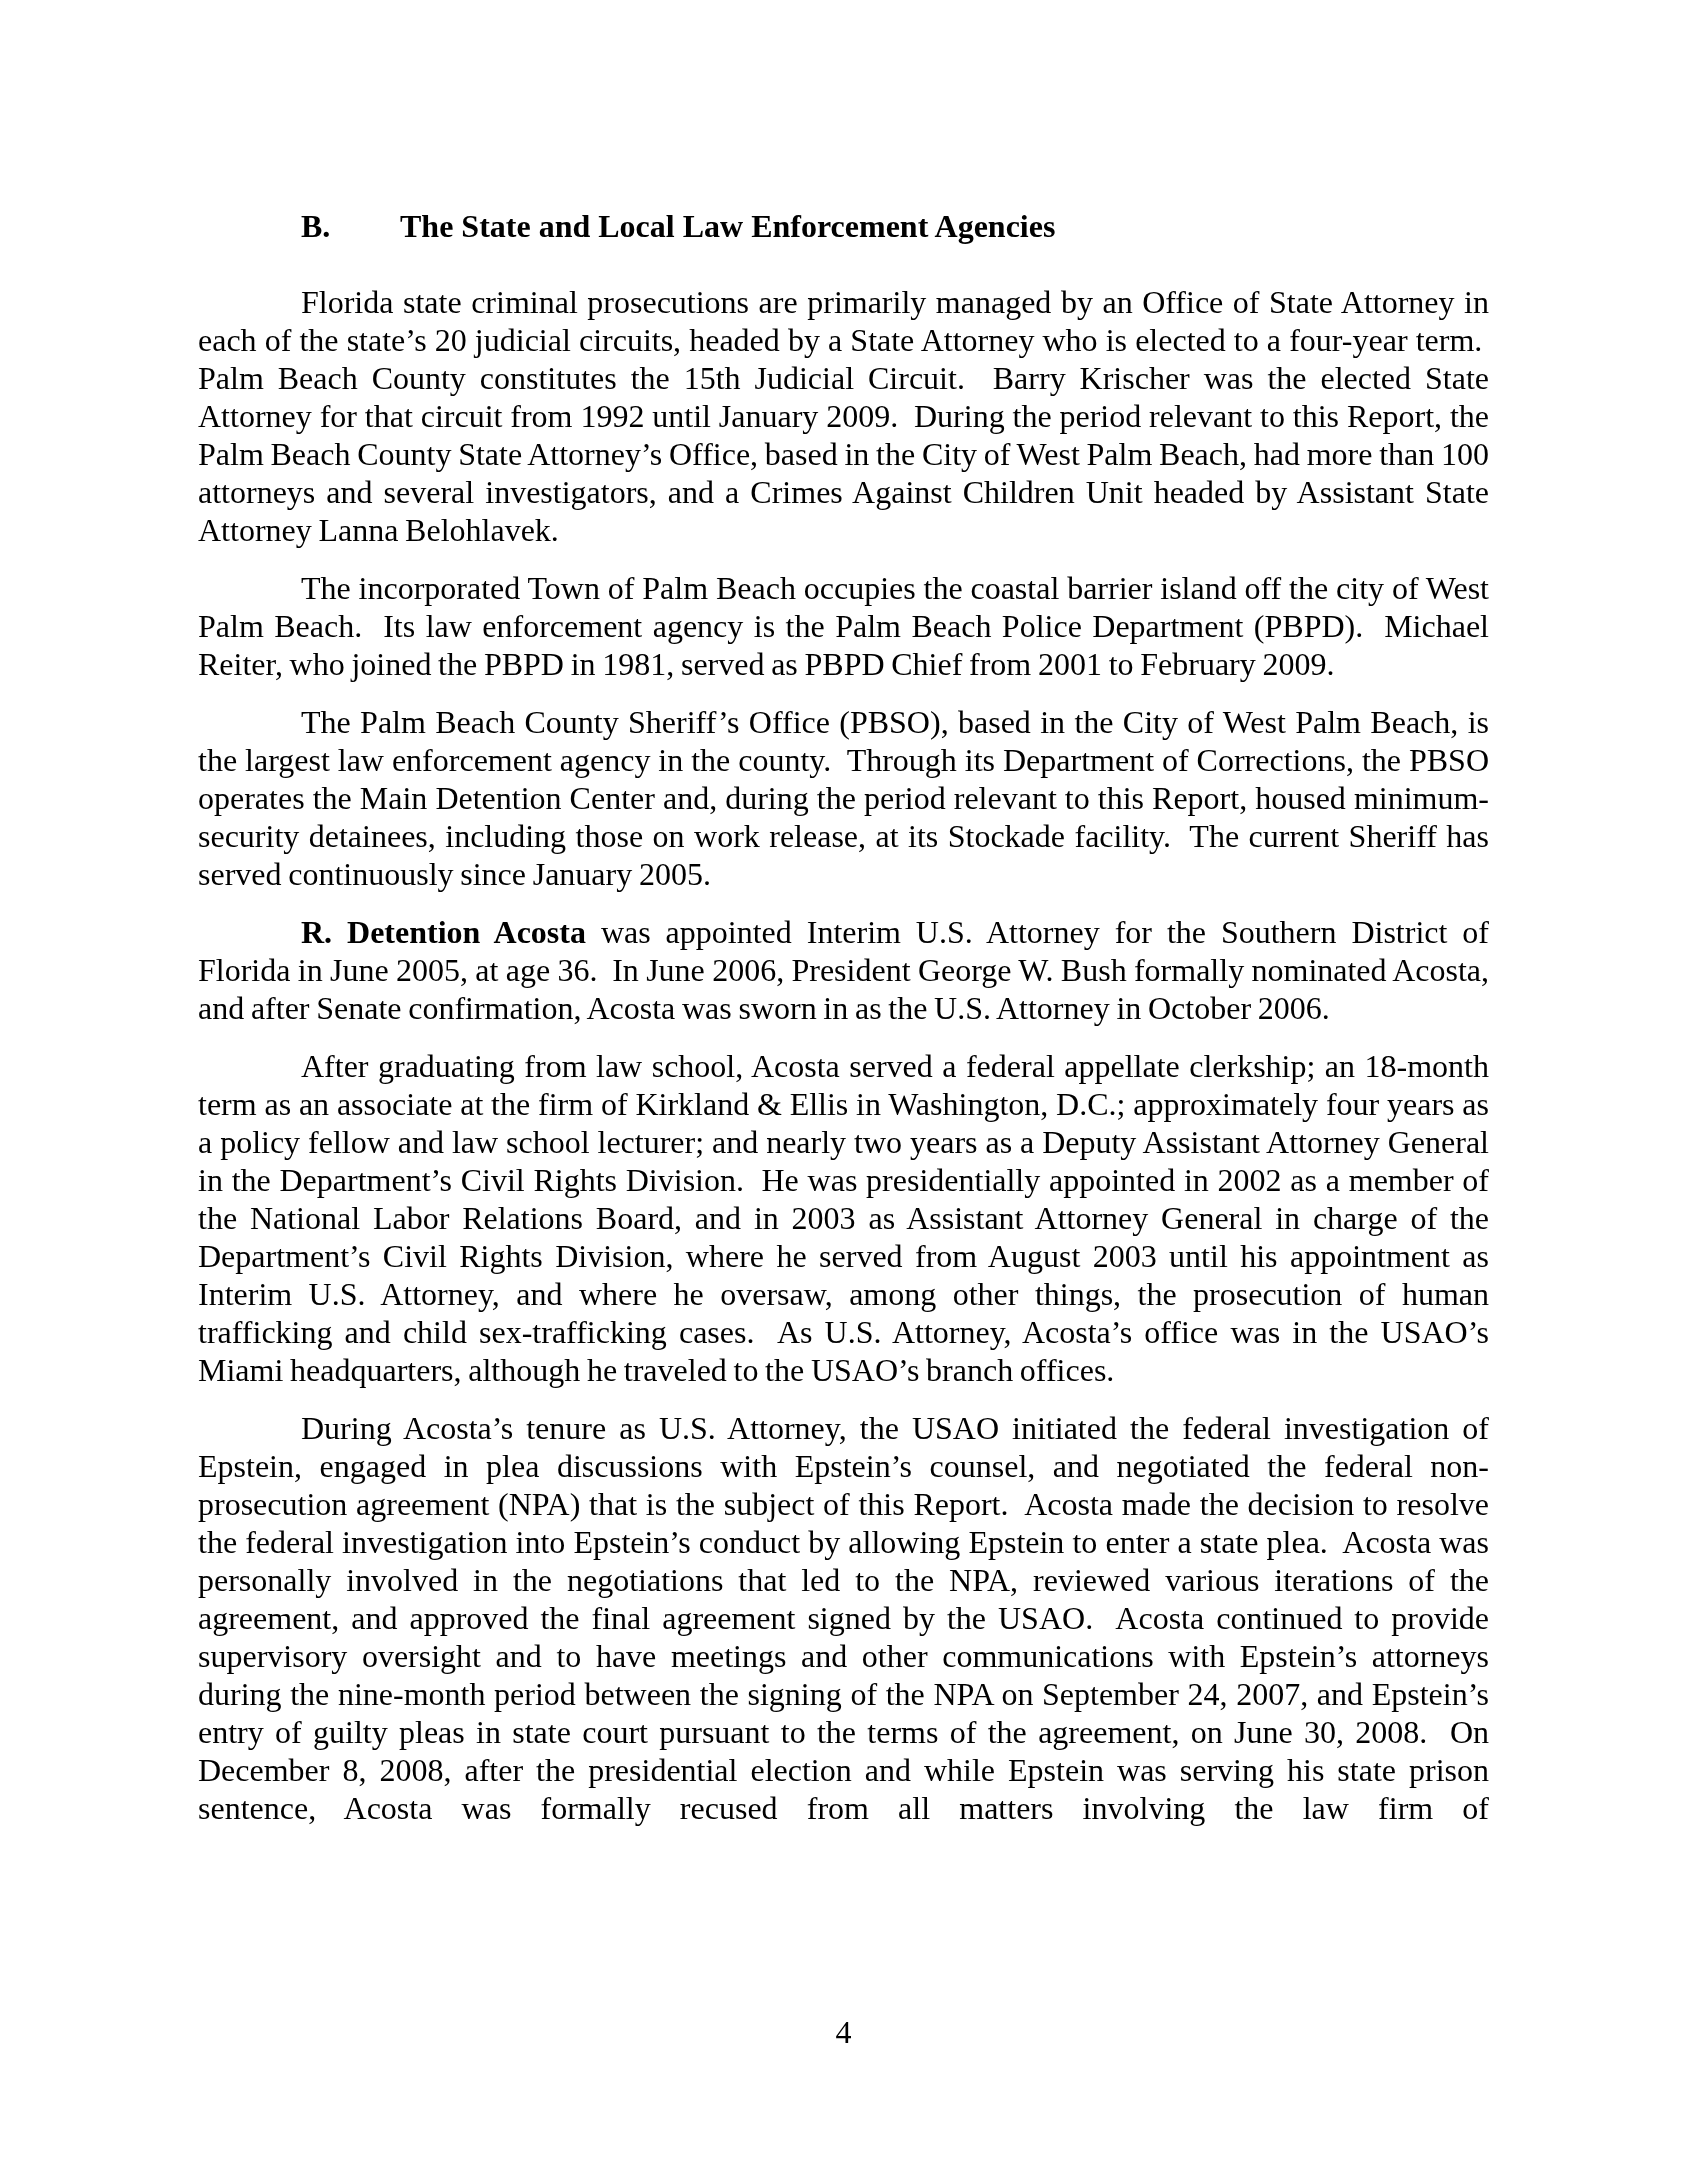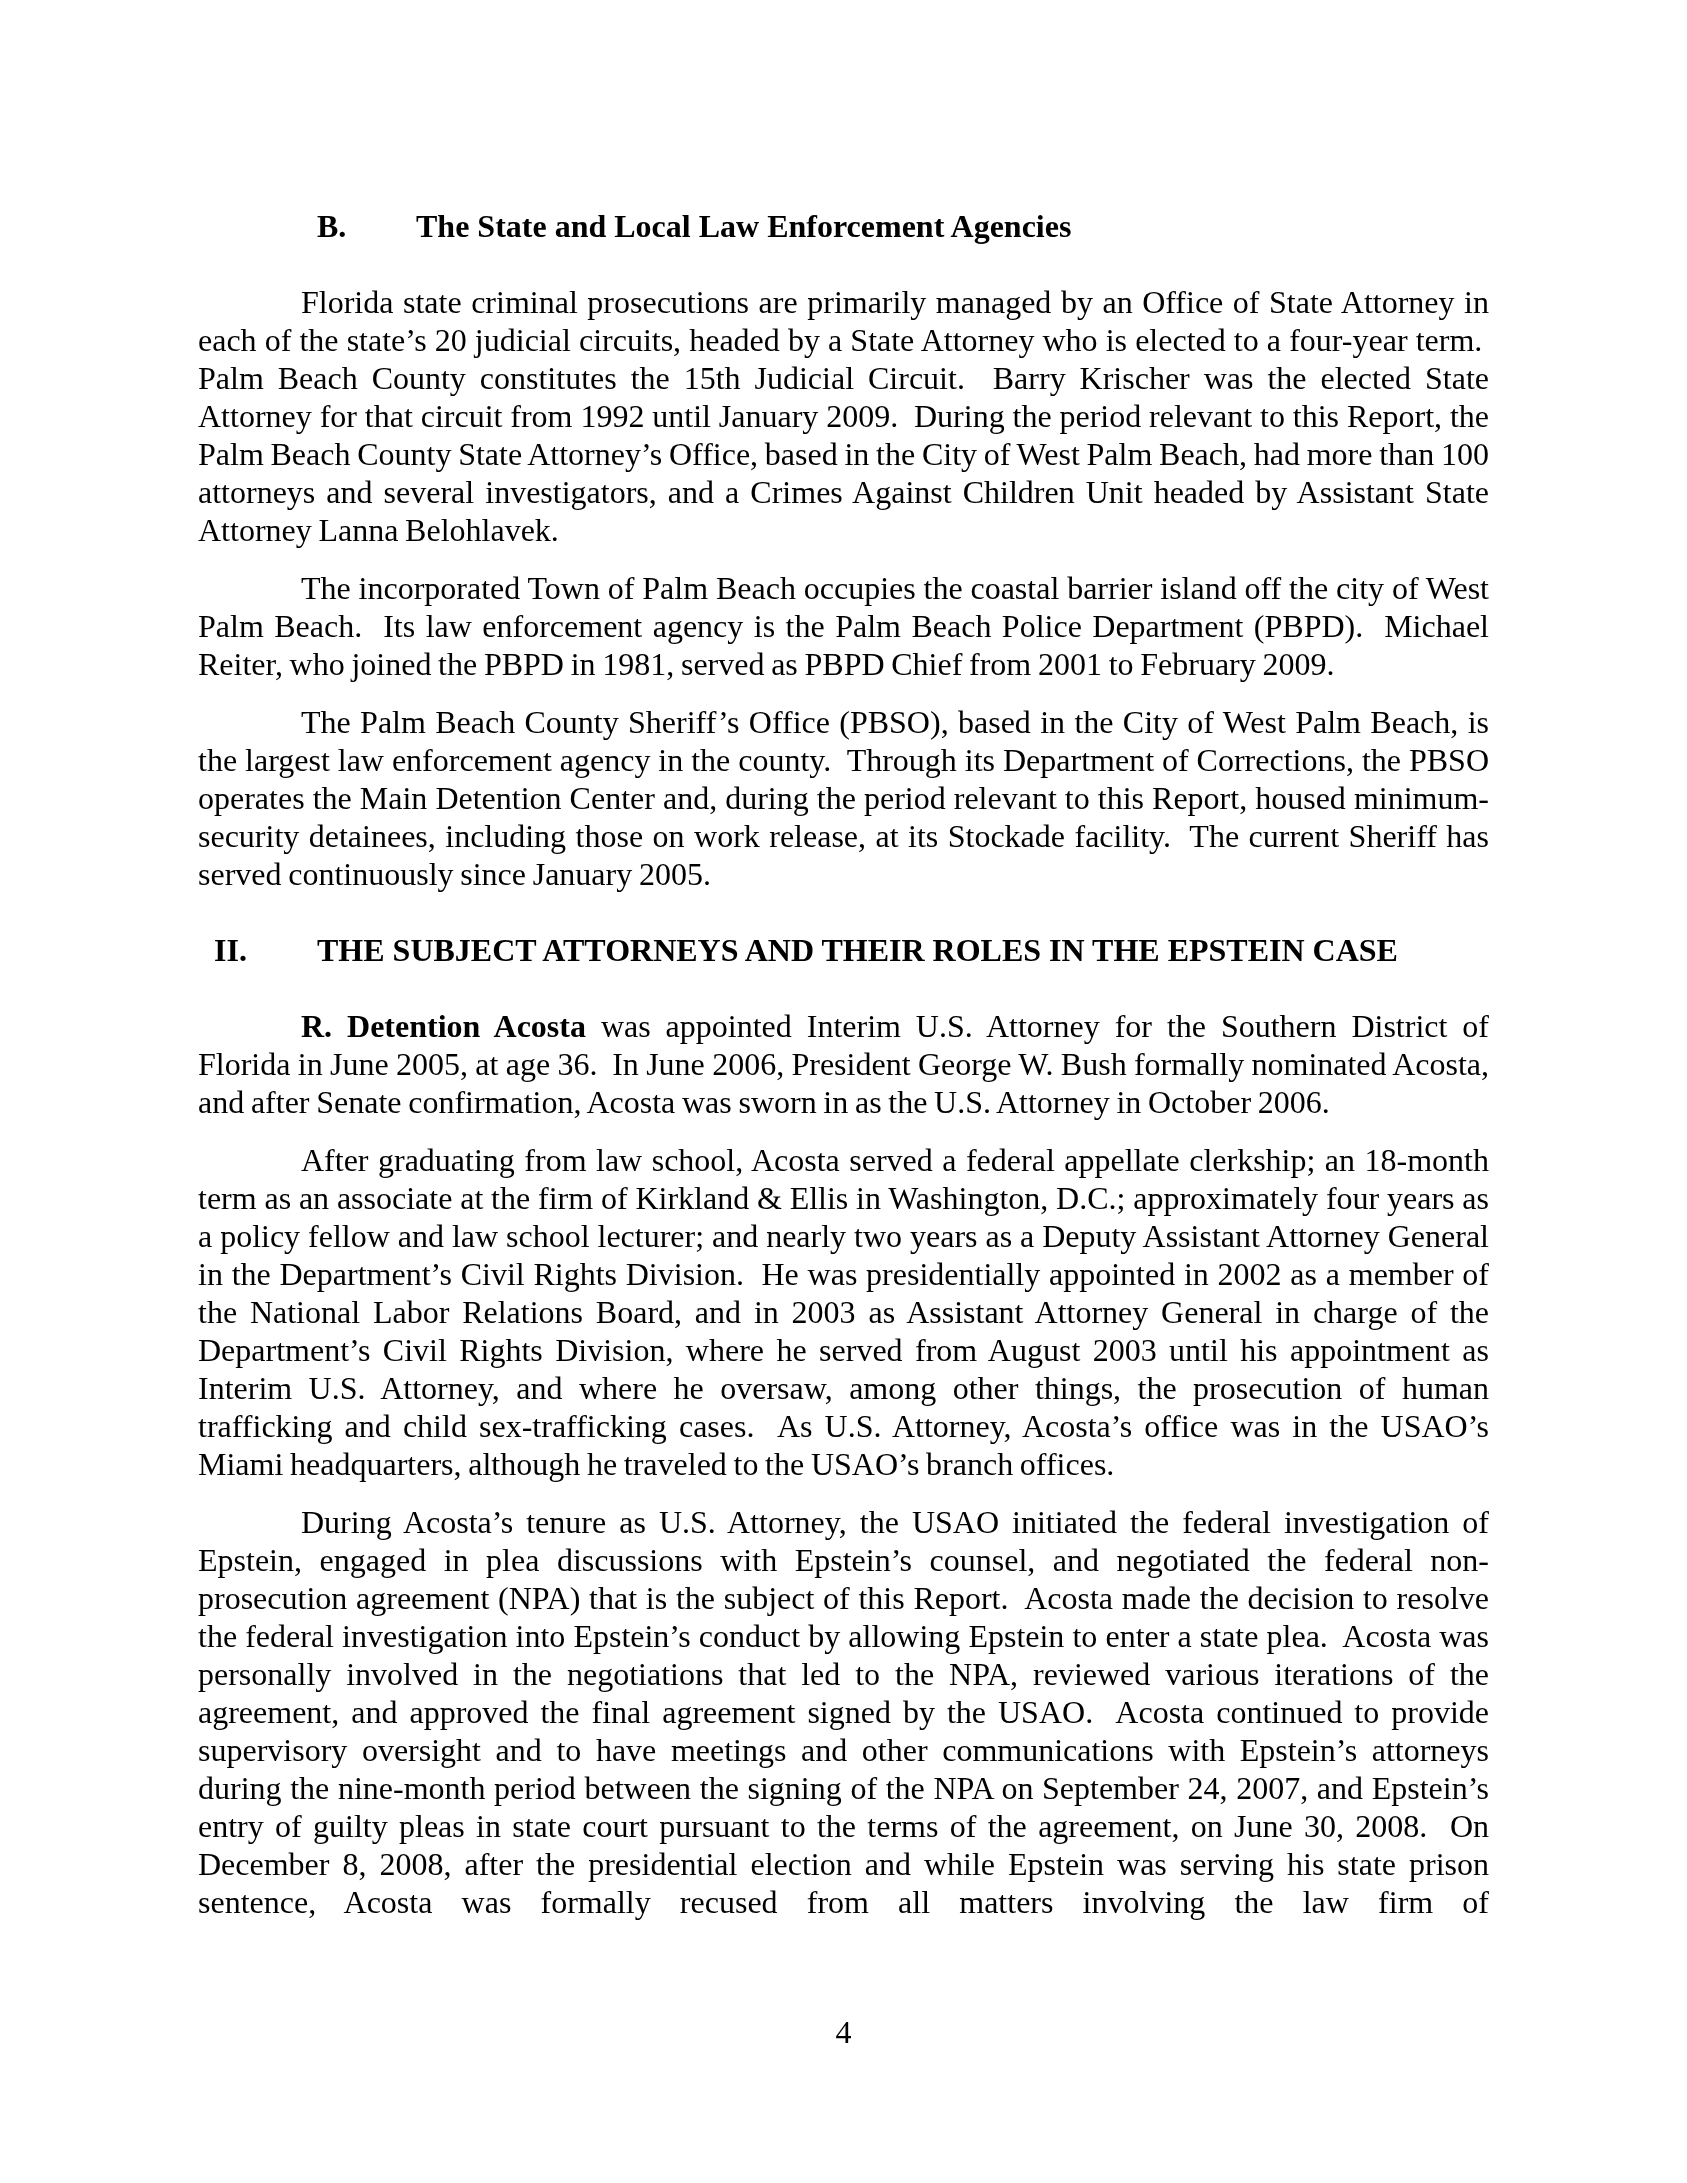--- a/index.html
+++ b/index.html
@@ -16,21 +16,21 @@
     padding: 169px 198px 0 198px;
     background: #ffffff;
     color: #000000;
     font-family: "Liberation Serif", serif;
     font-size: 32px;
     line-height: 38px;
     overflow: hidden;
   }
   .heading {
     font-weight: bold;
-    margin: 38px 16px;
+    margin: 38px 0;
   }
   .heading-b {
     padding-left: 103px;
   }
   .heading-b .hnum {
     display: inline-block;
     width: 99px;
   }
   .heading-ii .hnum {
     display: inline-block;
@@ -66,23 +66,20 @@
   <div class="heading heading-b">
     <span class="hnum">B.</span><span class="htext">The State and Local Law Enforcement Agencies</span>
   </div>
 
   <p class="body-para">Florida state criminal prosecutions are primarily managed by an Office of State Attorney in each of the state’s 20 judicial circuits, headed by a State Attorney who is elected to a four-year term.&nbsp; Palm Beach County constitutes the 15th Judicial Circuit.&nbsp; Barry Krischer was the elected State Attorney for that circuit from 1992 until January 2009.&nbsp; During the period relevant to this Report, the Palm Beach County State Attorney’s Office, based in the City of West Palm Beach, had more than 100 attorneys and several investigators, and a Crimes Against Children Unit headed by Assistant State Attorney Lanna Belohlavek.</p>
 
   <p class="body-para">The incorporated Town of Palm Beach occupies the coastal barrier island off the city of West Palm Beach.&nbsp; Its law enforcement agency is the Palm Beach Police Department (PBPD).&nbsp; Michael Reiter, who joined the PBPD in 1981, served as PBPD Chief from 2001 to February 2009.</p>
 
   <p class="body-para">The Palm Beach County Sheriff’s Office (PBSO), based in the City of West Palm Beach, is the largest law enforcement agency in the county.&nbsp; Through its Department of Corrections, the PBSO operates the Main Detention Center and, during the period relevant to this Report, housed minimum-security detainees, including those on work release, at its Stockade facility.&nbsp; The current Sheriff has served continuously since January 2005.</p>
 
-  <div class="heading heading-ii">
-    <span class="hnum">II.</span><span class="htext">THE SUBJECT ATTORNEYS AND THEIR ROLES IN THE EPSTEIN CASE</span>
-  </div>
 
   <p class="body-para"><strong>R. Detention Acosta</strong><span> was appointed Interim U.S. Attorney for the Southern District of Florida in June 2005, at age 36.&nbsp; In June 2006, President George W. Bush formally nominated Acosta, and after Senate confirmation, Acosta was sworn in as the U.S. Attorney in October 2006.</span></p>
 
   <p class="body-para">After graduating from law school, Acosta served a federal appellate clerkship; an 18-month term as an associate at the firm of Kirkland &amp; Ellis in Washington, D.C.; approximately four years as a policy fellow and law school lecturer; and nearly two years as a Deputy Assistant Attorney General in the Department’s Civil Rights Division.&nbsp; He was presidentially appointed in 2002 as a member of the National Labor Relations Board, and in 2003 as Assistant Attorney General in charge of the Department’s Civil Rights Division, where he served from August 2003 until his appointment as Interim U.S. Attorney, and where he oversaw, among other things, the prosecution of human trafficking and child sex-trafficking cases.&nbsp; As U.S. Attorney, Acosta’s office was in the USAO’s Miami headquarters, although he traveled to the USAO’s branch offices.</p>
 
   <p class="body-para justify-last">During Acosta’s tenure as U.S. Attorney, the USAO initiated the federal investigation of Epstein, engaged in plea discussions with Epstein’s counsel, and negotiated the federal non-prosecution agreement (NPA) that is the subject of this Report.&nbsp; Acosta made the decision to resolve the federal investigation into Epstein’s conduct by allowing Epstein to enter a state plea.&nbsp; Acosta was personally involved in the negotiations that led to the NPA, reviewed various iterations of the agreement, and approved the final agreement signed by the USAO.&nbsp; Acosta continued to provide supervisory oversight and to have meetings and other communications with Epstein’s attorneys during the nine-month period between the signing of the NPA on September 24, 2007, and Epstein’s entry of guilty pleas in state court pursuant to the terms of the agreement, on June 30, 2008.&nbsp; On December 8, 2008, after the presidential election and while Epstein was serving his state prison sentence, Acosta was formally recused from all matters involving the law firm of</p>
 
   <div class="footer">4</div>
 
 </div>

